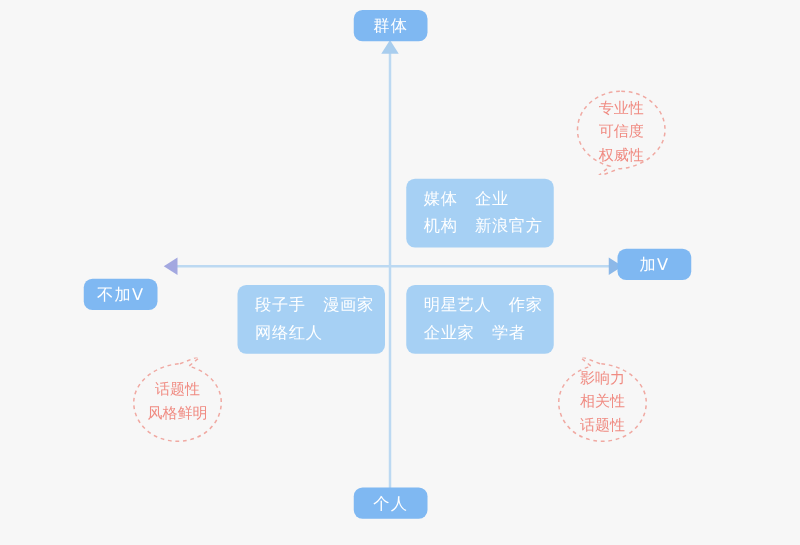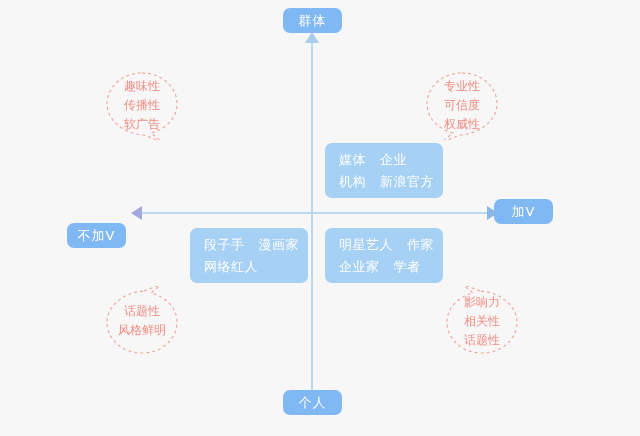--- a/index.html
+++ b/index.html
@@ -67,21 +67,21 @@
     color:#f08b82;
     font-size:12px;
     line-height:19px;
     text-align:center;
     display:flex;flex-direction:column;align-items:center;justify-content:center;
     box-sizing:border-box;
   }
   .bubble .bsvg{position:absolute;left:0;top:0;width:76px;height:70px;}
   .bubble .btext{position:relative;z-index:2;}
   .bub-tl{left:104px;top:70px;}
-  .bub-tr{left:424px;top:70px;}
+  .bub-tr{left:459px;top:70px;}
   .bub-bl{left:104px;top:286px;}
   .bub-br{left:444px;top:286px;}
 </style>
 </head>
 <body>
 
 <div id="canvas">
 
   <div class="axis-line axis-h"></div>
   <div class="axis-line axis-v"></div>
@@ -109,30 +109,20 @@
     </div>
   <div class="qbox qbox-bl">
       <div class="qrow"><span>段子手</span><span>漫画家</span></div>
       <div class="qrow"><span>网络红人</span></div>
     </div>
   <div class="qbox qbox-br">
       <div class="qrow"><span>明星艺人</span><span>作家</span></div>
       <div class="qrow"><span>企业家</span><span>学者</span></div>
     </div>
 
-  <div class="bubble bub-tl">
-    <svg class="bsvg" viewBox="0 0 76 70">
-      <path d="M38 3 C58 3 73 17 73 34 C73 48 62 59 47 63 L58 72 L40 65 C20 64 3 50 3 34 C3 17 18 3 38 3 Z" fill="none" stroke="#f0a9a2" stroke-width="1.2" stroke-dasharray="3,3"></path>
-    </svg>
-    <div class="btext">
-        <div>趣味性</div>
-        <div>传播性</div>
-        <div>软广告</div>
-      </div>
-  </div>
 
   <div class="bubble bub-tr">
     <svg class="bsvg" viewBox="0 0 76 70">
       <path d="M38 3 C58 3 73 17 73 34 C73 50 56 64 36 65 L18 72 L29 63 C14 59 3 48 3 34 C3 17 18 3 38 3 Z" fill="none" stroke="#f0a9a2" stroke-width="1.2" stroke-dasharray="3,3"></path>
     </svg>
     <div class="btext">
         <div>专业性</div>
         <div>可信度</div>
         <div>权威性</div>
       </div>

